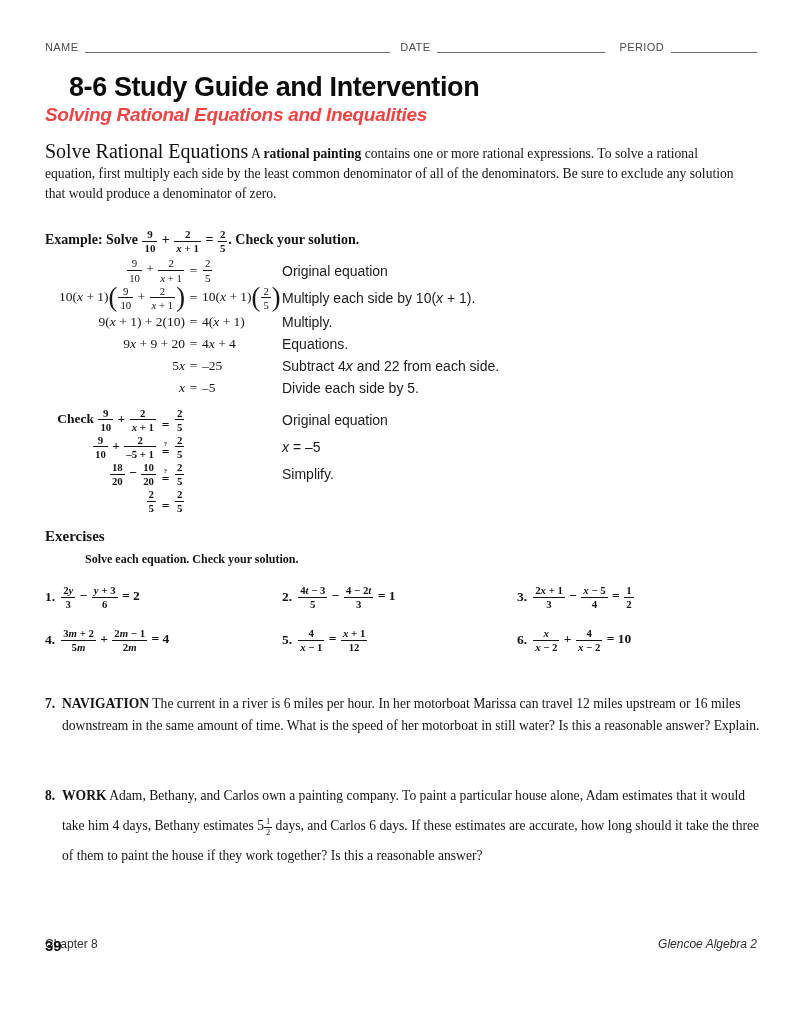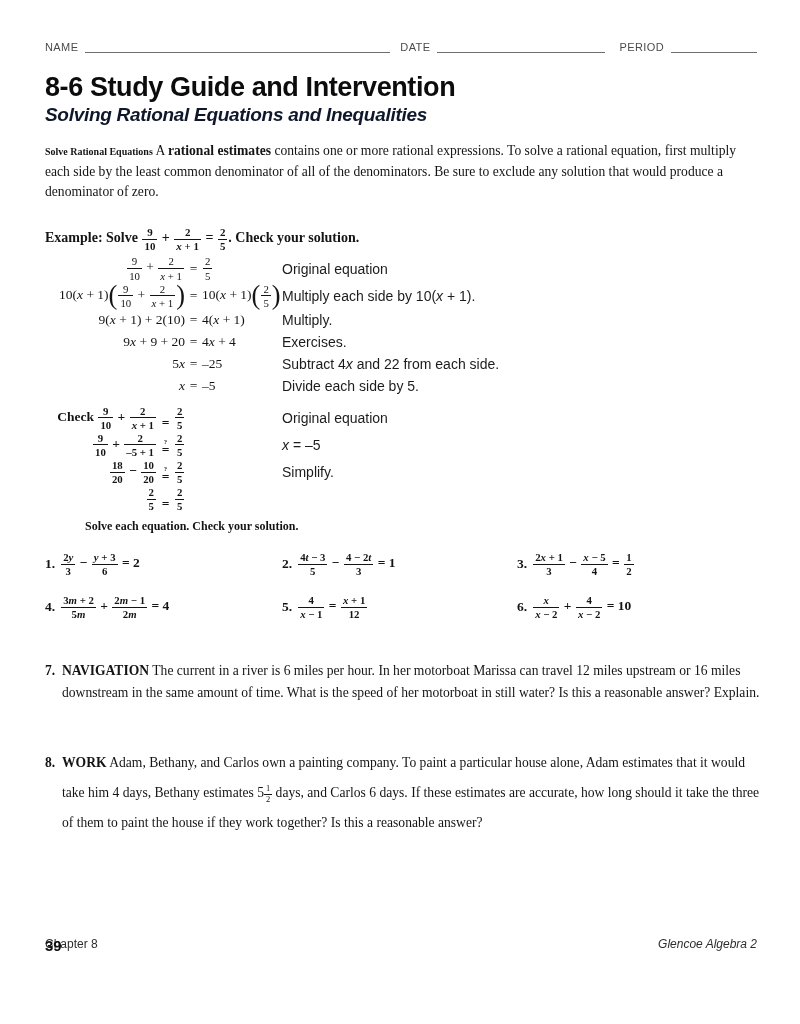--- a/index.html
+++ b/index.html
@@ -10,26 +10,26 @@
   
   .idrow { display:flex; align-items:flex-end; font-family:"Liberation Sans", sans-serif;
            font-size:11px; color:#4b4b4b; letter-spacing:.4px; }
   .blank { border-bottom:1.2px solid #6e6e6e; height:15px; }
   .idrow .lbl { padding-right:7px; }
   .b-name { flex:1; margin-right:10px; }
   .b-date { width:168px; margin-right:14px; }
   .b-period { width:86px; }
 
   .title { margin-top:19px; font-family:"Liberation Sans", sans-serif; font-weight:bold;
-           font-size:27px; letter-spacing:-.4px; color:#0c0c0c; }
+           font-size:27px; letter-spacing:-.4px; color:#0c0c0c;margin-left:24px; }
   .subtitle { margin-top:1px; font-family:"Liberation Sans", sans-serif; font-weight:bold;
-              font-style:italic; font-size:19px; letter-spacing:-.3px; color:#0f172a; }
+              font-style:italic; font-size:19px; letter-spacing:-.3px; color:#ef4444; }
 
   .intro { margin-top:15px; width:702px; font-size:13.6px; line-height:20px; }
-  .intro .lead { font-weight:bold; font-size:10px; }
+  .intro .lead { font-weight:normal; font-size:20px; }
   .intro .term { font-weight:bold; }
 
   
   .mi { font-style:italic; }
   .frac { display:inline-block; vertical-align:middle; text-align:center;
           font-size:.8em; line-height:1.12; margin:0 1px; }
   .frac .fn { display:block; padding:0 2px .5px; border-bottom:1px solid currentColor; }
   .frac .fd { display:block; padding:.5px 2px 0; }
   .bigp { font-size:1.95em; font-weight:400; vertical-align:middle; line-height:.9; }
   .qeq { display:inline-block; position:relative; margin:0 1px; }
@@ -83,21 +83,21 @@
     <span class="blank b-name"></span>
     <span class="lbl">DATE</span>
     <span class="blank b-date"></span>
     <span class="lbl">PERIOD</span>
     <span class="blank b-period"></span>
   </div>
 
   <div class="title">8-6 Study Guide and Intervention</div>
   <div class="subtitle">Solving Rational Equations and Inequalities</div>
 
-  <div class="intro"><b class="lead">Solve Rational Equations</b><span> A </span><b class="term">rational estimates</b><span> contains one or more rational expressions. To solve a rational equation, first multiply each side by the least common denominator of all of the denominators. Be sure to exclude any solution that would produce a denominator of zero.</span></div>
+  <div class="intro"><b class="lead">Solve Rational Equations</b><span> A </span><b class="term">rational painting</b><span> contains one or more rational expressions. To solve a rational equation, first multiply each side by the least common denominator of all of the denominators. Be sure to exclude any solution that would produce a denominator of zero.</span></div>
 
   <div class="ex-head"><b>Example: Solve </b><span><span class="frac"><span class="fn"><span>9</span></span><span class="fd"><span>10</span></span></span><span> + </span><span class="frac"><span class="fn"><span>2</span></span><span class="fd"><span class="mi">x</span><span> + 1</span></span></span><span> = </span><span class="frac"><span class="fn"><span>2</span></span><span class="fd"><span>5</span></span></span></span><b>. Check your solution.</b></div>
 
   <div class="mblock">
     <div class="mrow">
       <div class="lhs"><span class="frac"><span class="fn"><span>9</span></span><span class="fd"><span>10</span></span></span><span> + </span><span class="frac"><span class="fn"><span>2</span></span><span class="fd"><span class="mi">x</span><span> + 1</span></span></span></div>
       <div class="eqc">=</div>
       <div class="rhs"><span class="frac"><span class="fn"><span>2</span></span><span class="fd"><span>5</span></span></span></div>
       <div class="note"><span>Original equation</span></div>
     </div>
@@ -110,21 +110,21 @@
     <div class="mrow">
       <div class="lhs"><span>9(</span><span class="mi">x</span><span> + 1) + 2(10)</span></div>
       <div class="eqc">=</div>
       <div class="rhs"><span>4(</span><span class="mi">x</span><span> + 1)</span></div>
       <div class="note"><span>Multiply.</span></div>
     </div>
     <div class="mrow">
       <div class="lhs"><span>9</span><span class="mi">x</span><span> + 9 + 20</span></div>
       <div class="eqc">=</div>
       <div class="rhs"><span>4</span><span class="mi">x</span><span> + 4</span></div>
-      <div class="note"><span>Exercises.</span></div>
+      <div class="note"><span>Equations.</span></div>
     </div>
     <div class="mrow">
       <div class="lhs"><span>5</span><span class="mi">x</span></div>
       <div class="eqc">=</div>
       <div class="rhs"><span>–25</span></div>
       <div class="note"><span>Subtract 4</span><span class="mi">x</span><span> and 22 from each side.</span></div>
     </div>
     <div class="mrow">
       <div class="lhs"><span class="mi">x</span></div>
       <div class="eqc">=</div>
@@ -152,20 +152,21 @@
       <div class="rhs"><span class="frac"><span class="fn"><span>2</span></span><span class="fd"><span>5</span></span></span></div>
       <div class="note"><span>Simplify.</span></div>
     </div>
     <div class="mrow">
       <div class="lhs"><span class="frac"><span class="fn"><span>2</span></span><span class="fd"><span>5</span></span></span></div>
       <div class="eqc">=</div>
       <div class="rhs"><span class="frac"><span class="fn"><span>2</span></span><span class="fd"><span>5</span></span></span></div>
     </div>
   </div>
 
+  <div class="exercises-h">Exercises</div>
   <div class="instruction">Solve each equation. Check your solution.</div>
 
   <div class="exgrid">
     <div class="exprob">
       <span class="exnum">1.</span>
       <span><span class="frac"><span class="fn"><span>2</span><span class="mi">y</span></span><span class="fd"><span>3</span></span></span><span> − </span><span class="frac"><span class="fn"><span class="mi">y</span><span> + 3</span></span><span class="fd"><span>6</span></span></span><span> = 2</span></span>
     </div>
     <div class="exprob">
       <span class="exnum">2.</span>
       <span><span class="frac"><span class="fn"><span>4</span><span class="mi">t</span><span> − 3</span></span><span class="fd"><span>5</span></span></span><span> − </span><span class="frac"><span class="fn"><span>4 − 2</span><span class="mi">t</span></span><span class="fd"><span>3</span></span></span><span> = 1</span></span>

